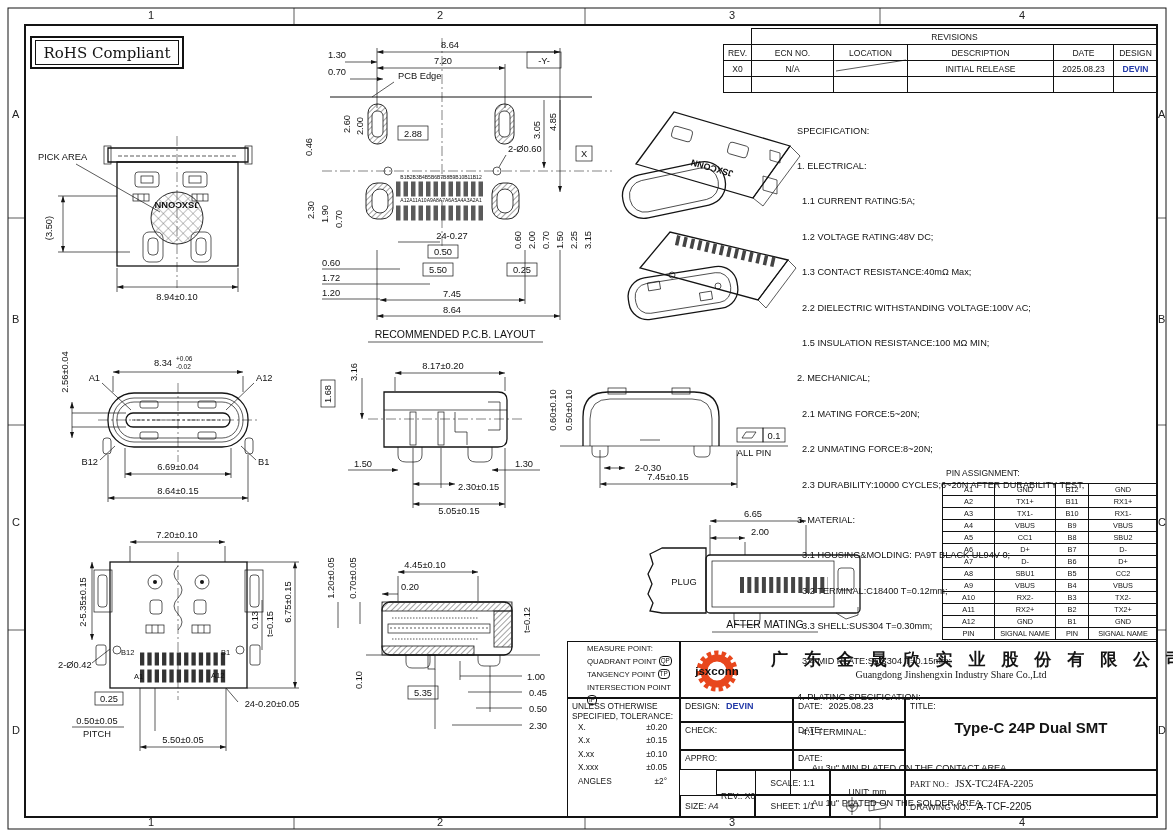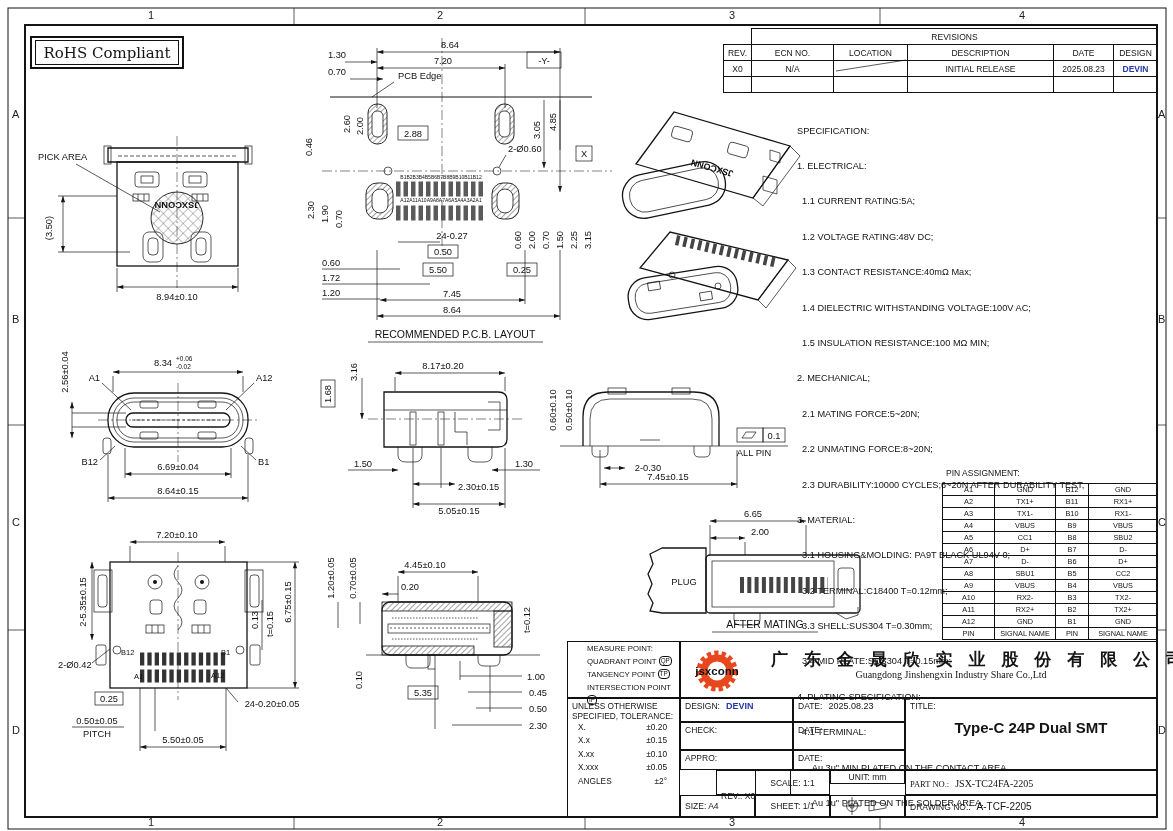--- a/index.html
+++ b/index.html
@@ -529,21 +529,21 @@
   </tbody>
       </table>
 </div>
 
 <div class="spec">
   <div>SPECIFICATION:</div>
   <div>1. ELECTRICAL:</div>
   <div>  1.1 CURRENT RATING:5A;</div>
   <div>  1.2 VOLTAGE RATING:48V DC;</div>
   <div>  1.3 CONTACT RESISTANCE:40mΩ Max;</div>
-  <div>  1.4 DIELECTRIC WITHSTANDING VOLTAGE:100V AC;</div>
+  <div>  2.2 DIELECTRIC WITHSTANDING VOLTAGE:100V AC;</div>
   <div>  1.5 INSULATION RESISTANCE:100 MΩ MIN;</div>
   <div>2. MECHANICAL;</div>
   <div>  2.1 MATING FORCE:5~20N;</div>
   <div>  2.2 UNMATING FORCE:8~20N;</div>
   <div>  2.3 DURABILITY:10000 CYCLES;6~20N AFTER DURABILITY TEST;</div>
   <div>3. MATERIAL:</div>
   <div>  3.1 HOUSING&amp;MOLDING: PA9T BLACK UL94V-0;</div>
   <div>  3.2 TERMINAL:C18400 T=0.12mm;</div>
   <div>  3.3 SHELL:SUS304 T=0.30mm;</div>
   <div>  3.4 MID PLATE:SUS304 T=0.15mm;</div>
@@ -702,21 +702,21 @@
 </div>
 <div class="cell" style="left:793px;top:698px;width:112px;height:24px;">
   <span>DATE:</span><span class="val">2025.08.23</span>
 </div>
 <div class="cell" style="left:680px;top:722px;width:113px;height:28px;"><span>CHECK:</span></div>
 <div class="cell" style="left:793px;top:722px;width:112px;height:28px;"><span>DATE:</span></div>
 <div class="cell" style="left:680px;top:750px;width:113px;height:20px;"><span>APPRO:</span></div>
 <div class="cell" style="left:793px;top:750px;width:112px;height:20px;"><span>DATE:</span></div>
 <div class="cell" style="left:680px;top:770px;width:75px;height:25px;padding-top:20px;margin-left:36px;"><span>REV.: X0</span></div>
 <div class="cell" style="left:755px;top:770px;width:75px;height:25px;padding-top:7px;text-align:center;padding-left:0;"><span>SCALE: 1:1</span></div>
-<div class="cell" style="left:830px;top:770px;width:75px;height:14px;padding-top:1px;text-align:center;padding-left:0;"><span>UNIT: mm</span></div>
+<div class="cell" style="left:830px;top:770px;width:75px;height:25px;padding-top:16px;text-align:center;padding-left:0;"><span>UNIT: mm</span></div>
 <div class="cell" style="left:680px;top:795px;width:75px;height:22px;padding-top:5px;"><span>SIZE: A4</span></div>
 <div class="cell" style="left:755px;top:795px;width:75px;height:22px;padding-top:5px;text-align:center;padding-left:0;"><span>SHEET: 1/1</span></div>
 <div class="cell" style="left:830px;top:795px;width:75px;height:22px;"></div>
 
 <div class="ttl-cell">
   <div class="tag">TITLE:</div>
   <div class="t1">Type-C 24P Dual SMT</div>
 </div>
 <div class="cell pn" style="left:905px;top:770px;width:252px;height:25px;padding-top:7px;font-family:Liberation Serif, serif;">
   <span>PART NO.:</span><span class="val">JSX-TC24FA-2205</span>

